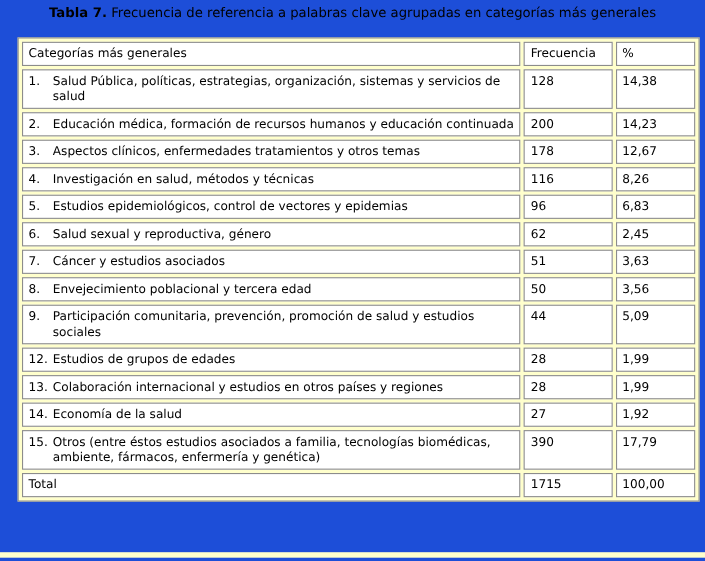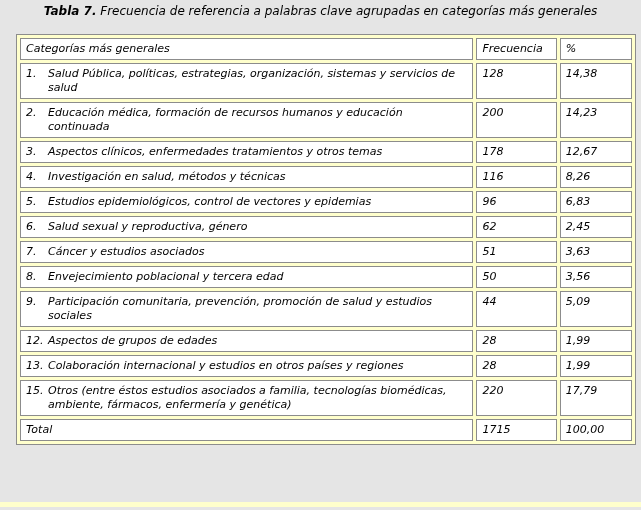--- a/index.html
+++ b/index.html
@@ -1,24 +1,23 @@
 <!DOCTYPE html>
 <html><head>
 <meta charset="utf-8">
 <style>
   html, body { margin: 0; padding: 0; background: #ffffff; }
   .page {
     position: relative;
     width: 641px;
     height: 510px;
-    background: #e5e5e5;
+    background: #1d4ed8;
     overflow: hidden;
     font-family: "DejaVu Sans", sans-serif;
     color: #000000;
-    font-style: italic;
   }
   .caption {
     width: 584px;
     margin: 4px auto 2px auto;
     text-align: center;
     font-size: 12px;
     line-height: 14px;
   }
   .caption .caption-label { font-weight: bold; }
   table.freq {
@@ -175,47 +174,57 @@
     <td class="num-cell">44</td>
     <td class="num-cell">5,09</td>
   </tr>
 
 
 
   <tr>
     <td>
       <div class="cat-flex">
         <span class="row-num">12.</span>
-        <span class="row-text">Aspectos de grupos de edades</span>
+        <span class="row-text">Estudios de grupos de edades</span>
       </div>
     </td>
     <td class="num-cell">28</td>
     <td class="num-cell">1,99</td>
   </tr>
 
   <tr>
     <td>
       <div class="cat-flex">
         <span class="row-num">13.</span>
         <span class="row-text">Colaboración internacional y estudios en otros países y regiones</span>
       </div>
     </td>
     <td class="num-cell">28</td>
     <td class="num-cell">1,99</td>
   </tr>
 
+  <tr>
+    <td>
+      <div class="cat-flex">
+        <span class="row-num">14.</span>
+        <span class="row-text">Economía de la salud</span>
+      </div>
+    </td>
+    <td class="num-cell">27</td>
+    <td class="num-cell">1,92</td>
+  </tr>
 
   <tr>
     <td>
       <div class="cat-flex">
         <span class="row-num">15.</span>
         <span class="row-text">Otros (entre éstos estudios asociados a familia, tecnologías biomédicas, ambiente, fármacos, enfermería y genética)</span>
       </div>
     </td>
-    <td class="num-cell">220</td>
+    <td class="num-cell">390</td>
     <td class="num-cell">17,79</td>
   </tr>
 </tbody>
     <tfoot>
       <tr>
         <td>Total</td>
         <td class="num-cell">1715</td>
         <td class="num-cell">100,00</td>
       </tr>
     </tfoot>

